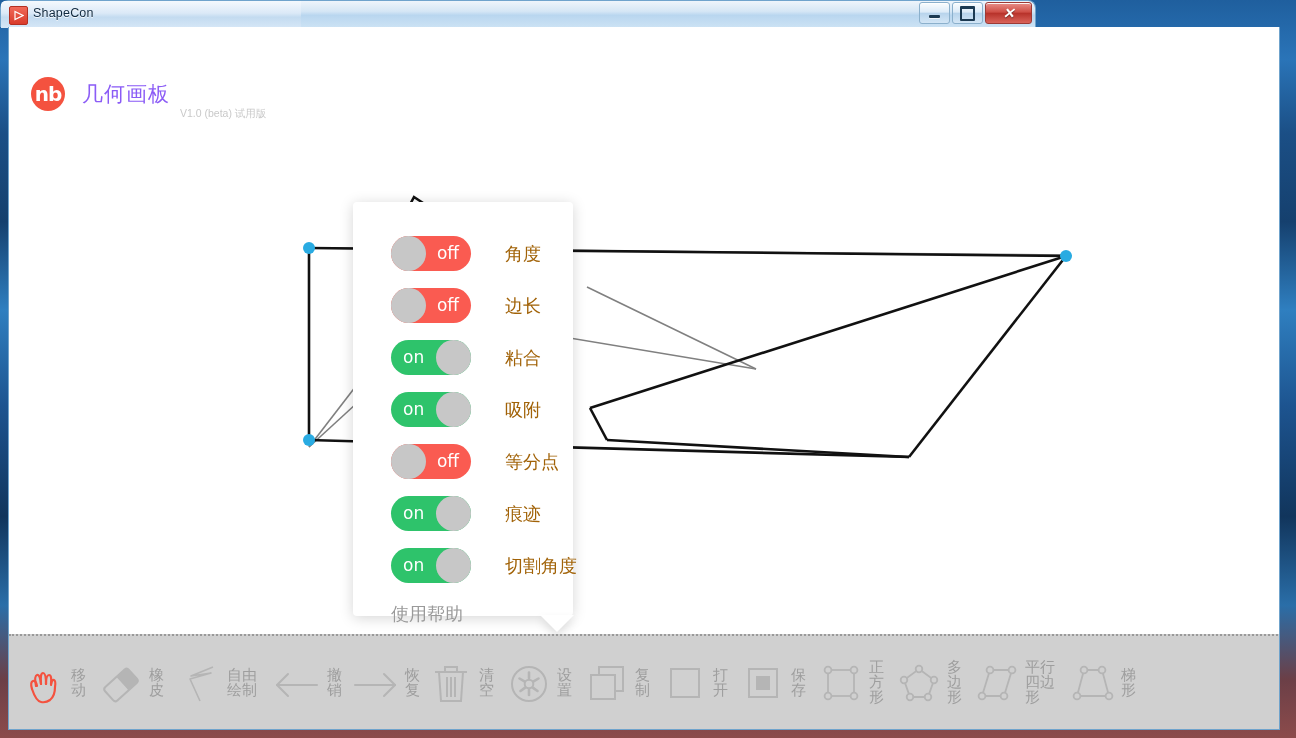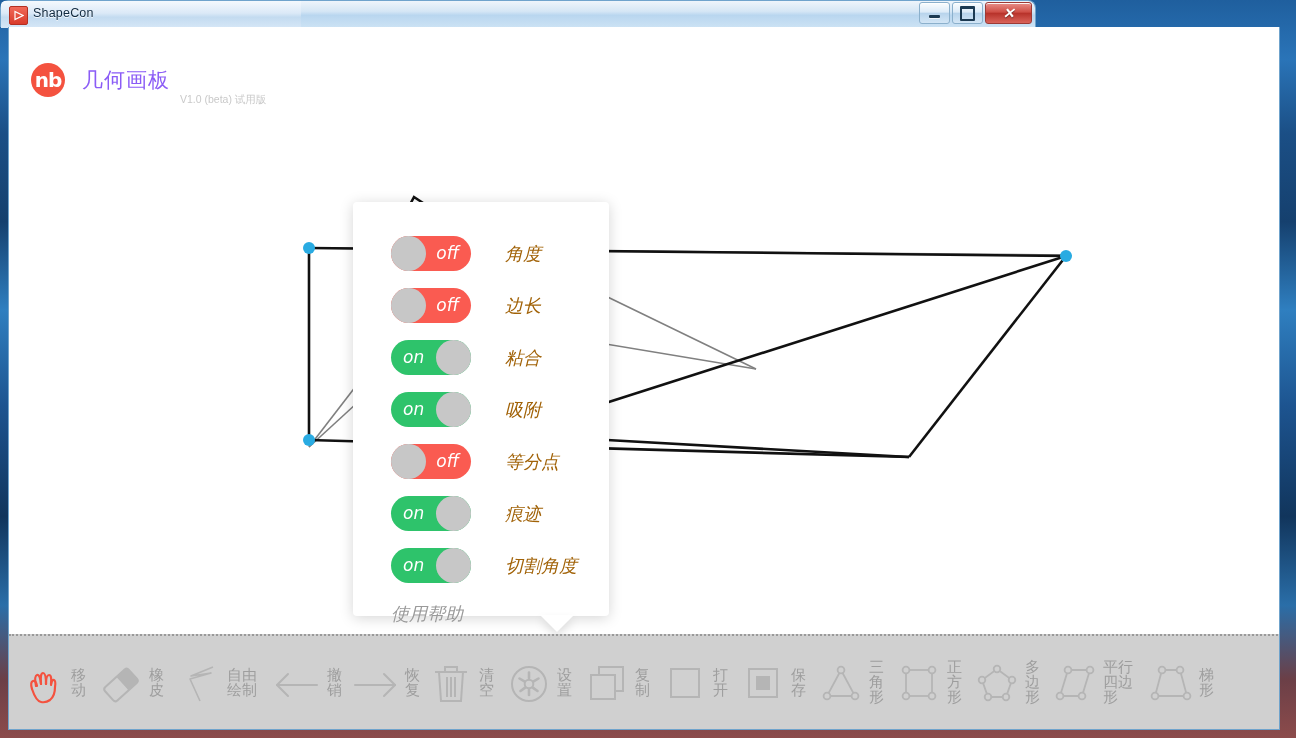--- a/index.html
+++ b/index.html
@@ -65,38 +65,37 @@
   .wclose{color:#fff;font-size:14px;font-weight:bold;line-height:1;
           text-shadow:0 1px 1px rgba(0,0,0,.45);font-family:"Liberation Sans",sans-serif;}
   
   #client{
     position:absolute;left:8px;top:27px;width:1272px;height:703px;
     background:#fff;
     border:1px solid #6fa3cc;border-top:none;box-sizing:border-box;
     overflow:hidden;
   }
   
-  #brand{position:absolute;left:22px;top:22px;display:flex;align-items:center;gap:10px;}
+  #brand{position:absolute;left:22px;top:36px;display:flex;align-items:center;gap:10px;}
   #brand-logo{
     width:34px;height:34px;border-radius:50%;
     background:#f4523f;
     display:flex;align-items:center;justify-content:center;
     color:#fff;font-size:20px;font-weight:bold;letter-spacing:-1px;
     font-family:"DejaVu Sans",sans-serif;
   }
   #brand-name{font-size:21px;color:#8b5cf6;letter-spacing:1px;font-family:"DejaVu Sans",sans-serif;margin-left:7px;}
   #brand-ver{font-size:10.5px;color:#c9c9c9;align-self:flex-end;margin-bottom:4px;margin-top:44px;}
   
   #canvas{position:absolute;left:0;top:0;width:1272px;height:608px;}
   
   #settings-popup{
-    position:absolute;left:344px;top:175px;width:256px;height:414px;
+    position:absolute;left:344px;top:175px;width:220px;height:414px;
     background:#fff;border-radius:4px;
     box-shadow:0 2px 14px rgba(0,0,0,.17);
-    font-style:italic;
   }
   #popup-notch{
     position:absolute;left:187px;top:413px;width:0;height:0;
     border-left:17px solid transparent;border-right:17px solid transparent;
     border-top:17px solid #fff;
     filter:drop-shadow(0 5px 4px rgba(0,0,0,.12));
   }
   .opt-row{
     position:absolute;left:38px;display:flex;align-items:center;gap:34px;
   }
@@ -383,31 +382,20 @@
       <div class="tool">
         <div class="ico">
           <svg width="48" height="48" viewBox="0 0 48 48" fill="none" stroke="#b5b5b5" stroke-width="2">
             <rect x="10" y="10" width="28" height="28"></rect>
             <rect x="17" y="17" width="14" height="14" fill="#b5b5b5" stroke="none"></rect>
           </svg>
         </div>
         <div class="tlabel">保存</div>
       </div>
 
-      <div class="tool">
-        <div class="ico">
-          <svg width="48" height="48" viewBox="0 0 48 48" fill="none" stroke="#b5b5b5" stroke-width="1.8">
-            <polygon points="24,11 38,37 10,37"></polygon>
-            <circle cx="24" cy="11" r="3.4" fill="#d0d0d0"></circle>
-            <circle cx="38" cy="37" r="3.4" fill="#d0d0d0"></circle>
-            <circle cx="10" cy="37" r="3.4" fill="#d0d0d0"></circle>
-          </svg>
-        </div>
-        <div class="tlabel">三角形</div>
-      </div>
 
       <div class="tool">
         <div class="ico">
           <svg width="48" height="48" viewBox="0 0 48 48" fill="none" stroke="#b5b5b5" stroke-width="1.8">
             <rect x="11" y="11" width="26" height="26"></rect>
             <circle cx="11" cy="11" r="3.4" fill="#d0d0d0"></circle>
             <circle cx="37" cy="11" r="3.4" fill="#d0d0d0"></circle>
             <circle cx="11" cy="37" r="3.4" fill="#d0d0d0"></circle>
             <circle cx="37" cy="37" r="3.4" fill="#d0d0d0"></circle>
           </svg>

